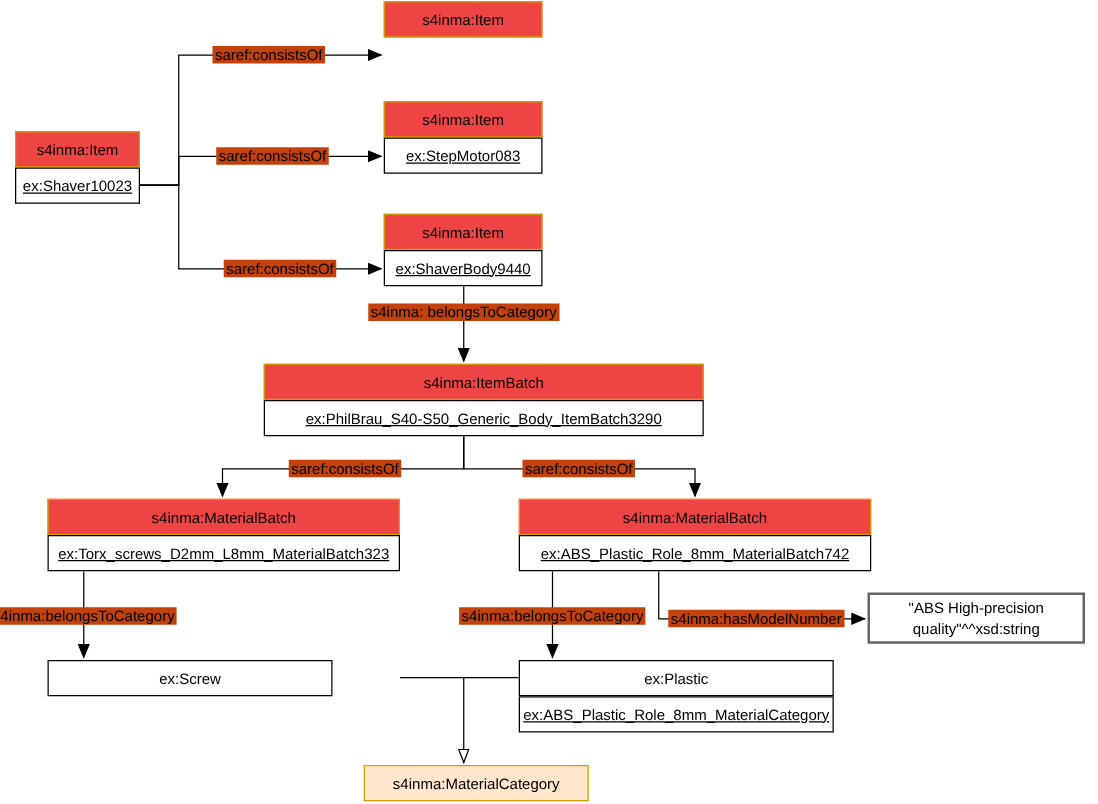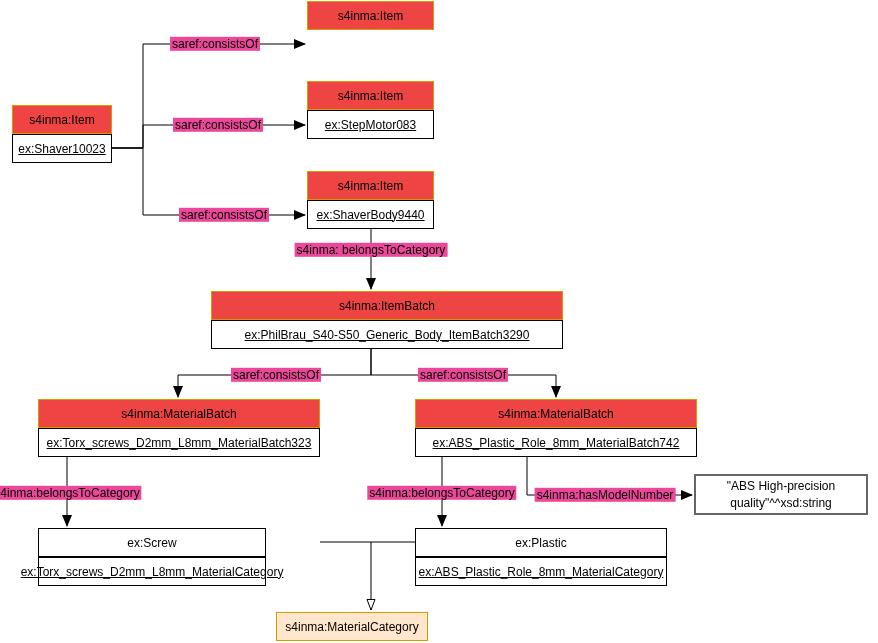--- a/index.html
+++ b/index.html
@@ -54,21 +54,21 @@
   .literal-box {
     background: #ffffff;
     border: 2px solid #666666;
     text-align: center;
     line-height: 1.35;
     padding: 2px 6px;
   }
   .edge-label {
     position: absolute;
     transform: translate(-50%, -50%);
-    background: #ec4899;
+    background: #c2410c;
     padding: 0 2px;
     white-space: nowrap;
     z-index: 1;
     line-height: 1.2;
   }
 </style>
 </head>
 <body>
 
 <div id="canvas">
@@ -132,29 +132,28 @@
     <div class="row instance">ex:Torx_screws_D2mm_L8mm_MaterialBatch323</div>
   </div>
 
   <div class="node" style="left:415px; top:399px; width:282px;">
     <div class="row hdr">s4inma:MaterialBatch</div>
     <div class="row instance">ex:ABS_Plastic_Role_8mm_MaterialBatch742</div>
   </div>
 
   <div class="node" style="left:38px; top:528px; width:228px;">
     <div class="row">ex:Screw</div>
-    <div class="row instance">ex:Torx_screws_D2mm_L8mm_MaterialCategory</div>
   </div>
 
   <div class="node" style="left:415px; top:528px; width:252px;">
     <div class="row">ex:Plastic</div>
     <div class="row instance">ex:ABS_Plastic_Role_8mm_MaterialCategory</div>
   </div>
 
-  <div class="single class-box" style="left:276px; top:612px; width:152px; height:29px;">s4inma:MaterialCategory</div>
+  <div class="single class-box" style="left:291px; top:612px; width:180px; height:29px;">s4inma:MaterialCategory</div>
 
   <div class="single literal-box" style="left:694px; top:474px; width:174px; height:41px;">"ABS High-precision quality"^^xsd:string</div>
 
   <div class="edge-label" style="left:215px; top:44px;">saref:consistsOf</div>
 
   <div class="edge-label" style="left:218px; top:125px;">saref:consistsOf</div>
 
   <div class="edge-label" style="left:224px; top:215px;">saref:consistsOf</div>
 
   <div class="edge-label" style="left:371px; top:250px;">s4inma: belongsToCategory</div>

